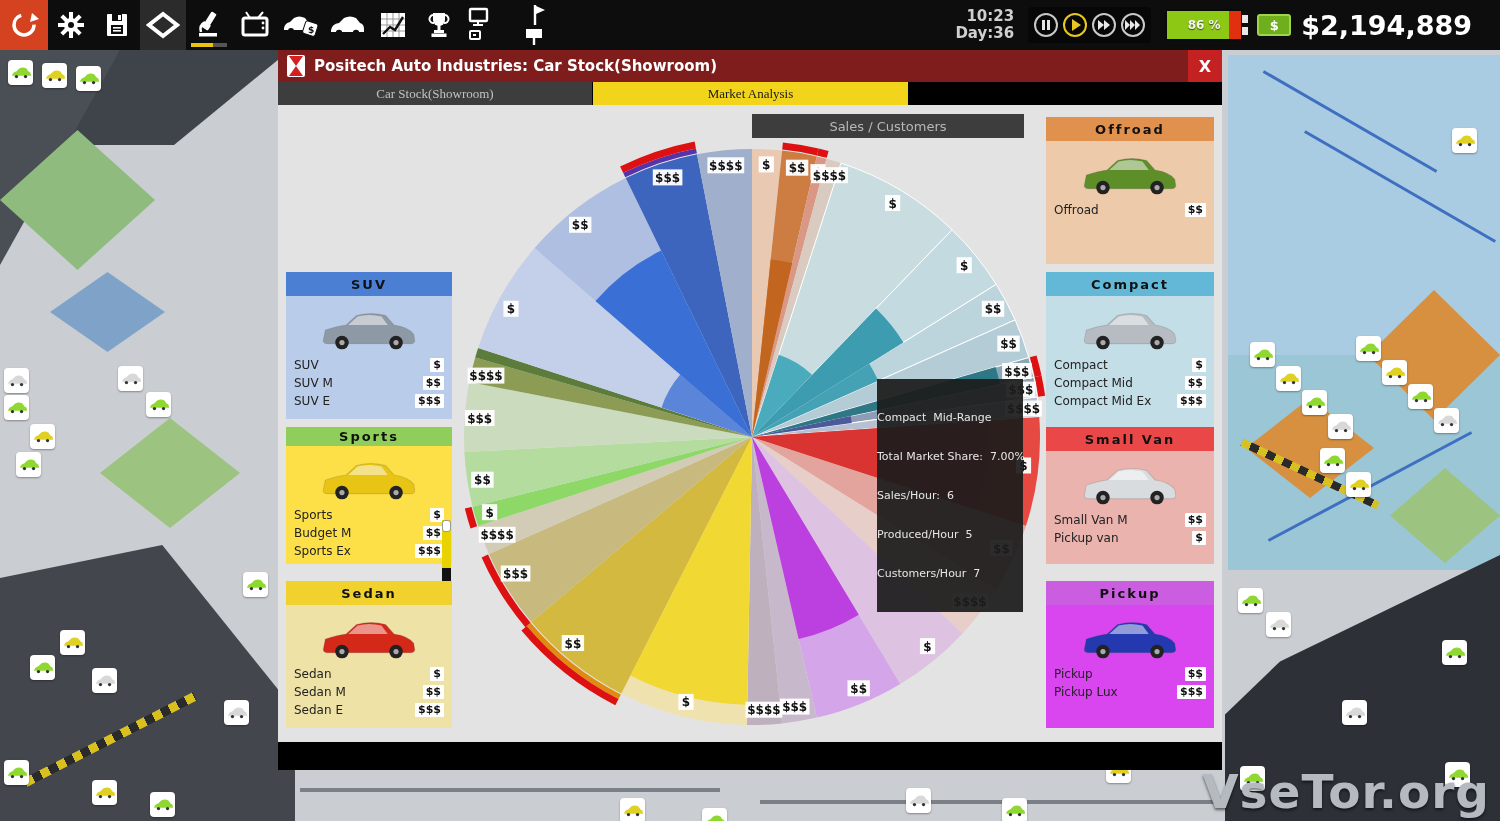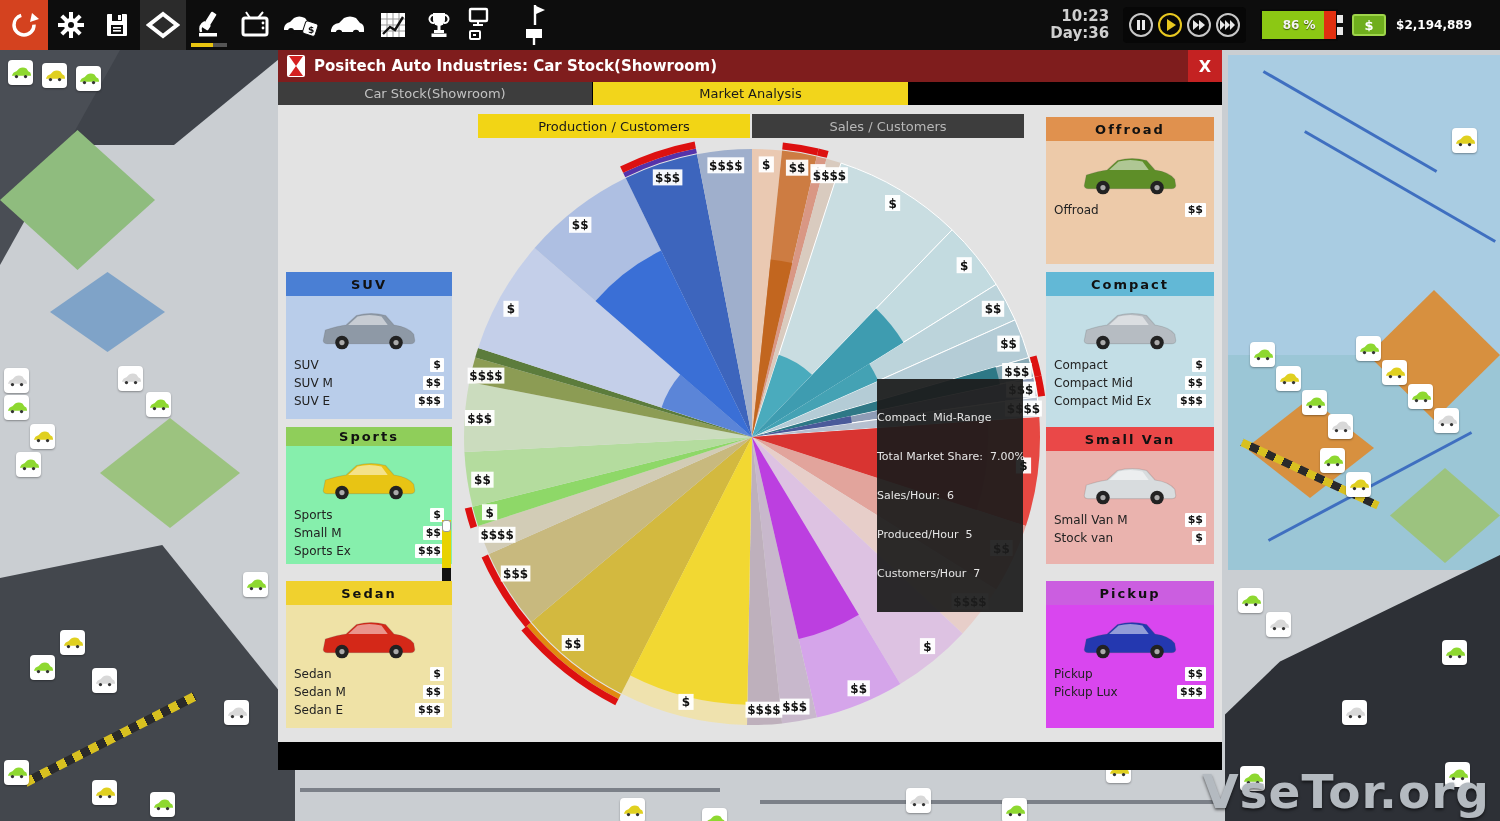--- a/index.html
+++ b/index.html
@@ -26,33 +26,33 @@
   #playbar{background:#070707;border-radius:4px;height:36px;display:flex;align-items:center;padding:0 4px;gap:1px;}
   #battery{position:relative;width:78px;height:32px;background:#111;border:2px solid #0a0a0a;display:flex;}
   #battery .grn{background:#8cc814;width:84%;}
   #battery .red{background:#e03010;flex:1;}
   #battery .txt{position:absolute;left:0;top:0;width:100%;height:100%;display:flex;align-items:center;justify-content:center;
                 color:#f4f4f4;font-size:12px;font-weight:bold;text-shadow:0 1px 1px rgba(0,0,0,.6);}
   .bump{position:absolute;right:-7px;width:6px;height:8px;background:#e8e8e8;}
   #money{display:flex;align-items:center;gap:10px;}
   #money .bill{width:34px;height:22px;background:#6fae1d;border:2px solid #9ed44a;border-radius:3px;
                color:#fff;font-weight:bold;font-size:13px;display:flex;align-items:center;justify-content:center;}
-  #money .amt{color:#fff;font-size:12px;font-weight:bold;}
+  #money .amt{color:#fff;font-size:27px;font-weight:bold;}
   #toolbar-badge{position:absolute;left:318px;top:37px;width:25px;height:15px;background:#fff;border-radius:2px;
                  font-size:10px;font-weight:bold;color:#222;text-align:center;line-height:15px;z-index:5;}
   
   #dialog{position:absolute;left:278px;top:50px;width:944px;height:720px;z-index:10;}
   #dlg-title{height:32px;background:#7f1d1d;display:flex;align-items:center;color:#fff;}
   #dlg-title .ttl{font-size:15px;font-weight:bold;margin-left:8px;}
   #dlg-icon{width:20px;height:24px;margin-left:8px;position:relative;}
   #close-btn{margin-left:auto;width:34px;height:32px;background:#c42222;color:#fff;font-weight:bold;font-size:16px;
              display:flex;align-items:center;justify-content:center;cursor:pointer;}
   #dlg-tabs{height:23px;display:flex;background:#000;}
   .tab{width:314px;background:#3d3d3d;color:#c2c2c2;font-size:13px;display:flex;align-items:center;justify-content:center;
-       margin-right:1px;cursor:pointer;}
+       margin-right:1px;cursor:pointer;font-family:Liberation Serif, serif;}
   .tab:last-child{margin-right:0;width:315px;}
   .tab.active{background:#f2d51b;color:#1a1a1a;}
   #dlg-content{position:relative;height:637px;background:#e3e3e3;overflow:hidden;}
   #dlg-bottom{height:28px;background:#000;}
   .subtab{position:absolute;width:272px;height:24px;font-size:13px;display:flex;align-items:center;justify-content:center;cursor:pointer;}
   #subtab-prod{left:200px;top:9px;background:#f2d515;color:#1a1a1a;}
   #subtab-sales{left:474px;top:9px;background:#3d3d3d;color:#b8b8b8;}
   
   .panel{position:absolute;display:flex;flex-direction:column;}
   .panel-h{height:24px;display:flex;align-items:center;justify-content:center;font-size:13px;font-weight:bold;
@@ -553,21 +553,20 @@
           <polygon points="3,22 17,22 10,12" fill="#d42020"></polygon>
       </svg>
       <div class="ttl">Positech Auto Industries: Car Stock(Showroom)</div>
       <div id="close-btn">X</div>
     </div>
     <div id="dlg-tabs">
       <div class="tab">Car Stock(Showroom)</div>
       <div class="tab active">Market Analysis</div>
     </div>
     <div id="dlg-content">
-      <div class="subtab" id="subtab-prod">Production / Customers</div>
       <div class="subtab" id="subtab-sales">Sales / Customers</div>
       <svg id="pie-svg" width="944" height="637">
           <path d="M474,332 L474.0,44.0 A288,288 0 0 1 504.1,45.6 Z" fill="#eac9b2"></path>
           <path d="M474,332 L504.1,45.6 A288,288 0 0 1 538.8,51.4 Z" fill="#cd7c42"></path>
           <path d="M474,332 L538.8,51.4 A288,288 0 0 1 548.5,53.8 Z" fill="#d99784"></path>
           <path d="M474,332 L548.5,53.8 A288,288 0 0 1 563.0,58.1 Z" fill="#d9cbbf"></path>
           <path d="M474,332 L563.0,58.1 A288,288 0 0 1 674.1,124.8 Z" fill="#c9dde1" stroke="#fff" stroke-width="1"></path>
           <path d="M474,332 L674.1,124.8 A288,288 0 0 1 718.2,179.4 Z" fill="#c3dbe0" stroke="#fff" stroke-width="1"></path>
           <path d="M474,332 L718.2,179.4 A288,288 0 0 1 737.1,214.9 Z" fill="#bcd4db" stroke="#fff" stroke-width="1"></path>
           <path d="M474,332 L737.1,214.9 A288,288 0 0 1 750.8,252.6 Z" fill="#b4ccd6" stroke="#fff" stroke-width="1"></path>
@@ -757,39 +756,39 @@
               <div class="prow">
                 <span class="lbl">SUV M</span>
                 <span class="price">$$</span>
               </div>
               <div class="prow">
                 <span class="lbl">SUV E</span>
                 <span class="price">$$$</span>
               </div>
             </div>
           </div>
-          <div class="panel" style="left: 8px; top: 322px; width: 166px; height: 137px; background: #86efac;">
+          <div class="panel" style="left: 8px; top: 322px; width: 166px; height: 137px; background: #fde047;">
             <div class="panel-h" style="background: rgb(143, 206, 90);">Sports</div>
             <div class="panel-b">
               <div class="panel-car">
                 <svg width="104" height="50" viewBox="0 0 100 46">
  <path d="M6,36 L8,26 Q20,22 28,21 L38,12 Q52,8 66,12 L74,21 Q88,23 93,30 L94,36 Q94,39 90,39 L10,39 Q6,39 6,36 Z" fill="#e8c414" stroke="#55555533"></path>
  <path d="M30,21 L39,13 Q50,10 62,13 L68,21 Z" fill="rgba(255,255,255,0.5)"></path>
  <circle cx="24" cy="38" r="6.5" fill="#222"></circle>
                   <circle cx="24" cy="38" r="2.5" fill="#aaa"></circle>
  <circle cx="76" cy="38" r="6.5" fill="#222"></circle>
                   <circle cx="76" cy="38" r="2.5" fill="#aaa"></circle>
                 </svg>
               </div>
               <div class="prow">
                 <span class="lbl">Sports</span>
                 <span class="price">$</span>
               </div>
               <div class="prow">
-                <span class="lbl">Small M</span>
+                <span class="lbl">Budget M</span>
                 <span class="price">$$</span>
               </div>
               <div class="prow">
                 <span class="lbl">Sports Ex</span>
                 <span class="price">$$$</span>
               </div>
               <div id="sports-scroll">
                 <div class="hndl"></div>
                 <div class="dark"></div>
               </div>
@@ -881,21 +880,21 @@
                   <circle cx="24" cy="38" r="2.5" fill="#aaa"></circle>
  <circle cx="76" cy="38" r="6.5" fill="#222"></circle>
                   <circle cx="76" cy="38" r="2.5" fill="#aaa"></circle>
                 </svg>
               </div>
               <div class="prow">
                 <span class="lbl">Small Van M</span>
                 <span class="price">$$</span>
               </div>
               <div class="prow">
-                <span class="lbl">Stock van</span>
+                <span class="lbl">Pickup van</span>
                 <span class="price">$</span>
               </div>
             </div>
           </div>
           <div class="panel" style="left: 768px; top: 476px; width: 168px; height: 147px; background: #d946ef;">
             <div class="panel-h" style="background: rgb(203, 94, 224);">Pickup</div>
             <div class="panel-b">
               <div class="panel-car">
                 <svg width="104" height="50" viewBox="0 0 100 46">
  <path d="M6,36 L8,26 Q20,22 28,21 L38,12 Q52,8 66,12 L74,21 Q88,23 93,30 L94,36 Q94,39 90,39 L10,39 Q6,39 6,36 Z" fill="#2438b0" stroke="#55555533"></path>

